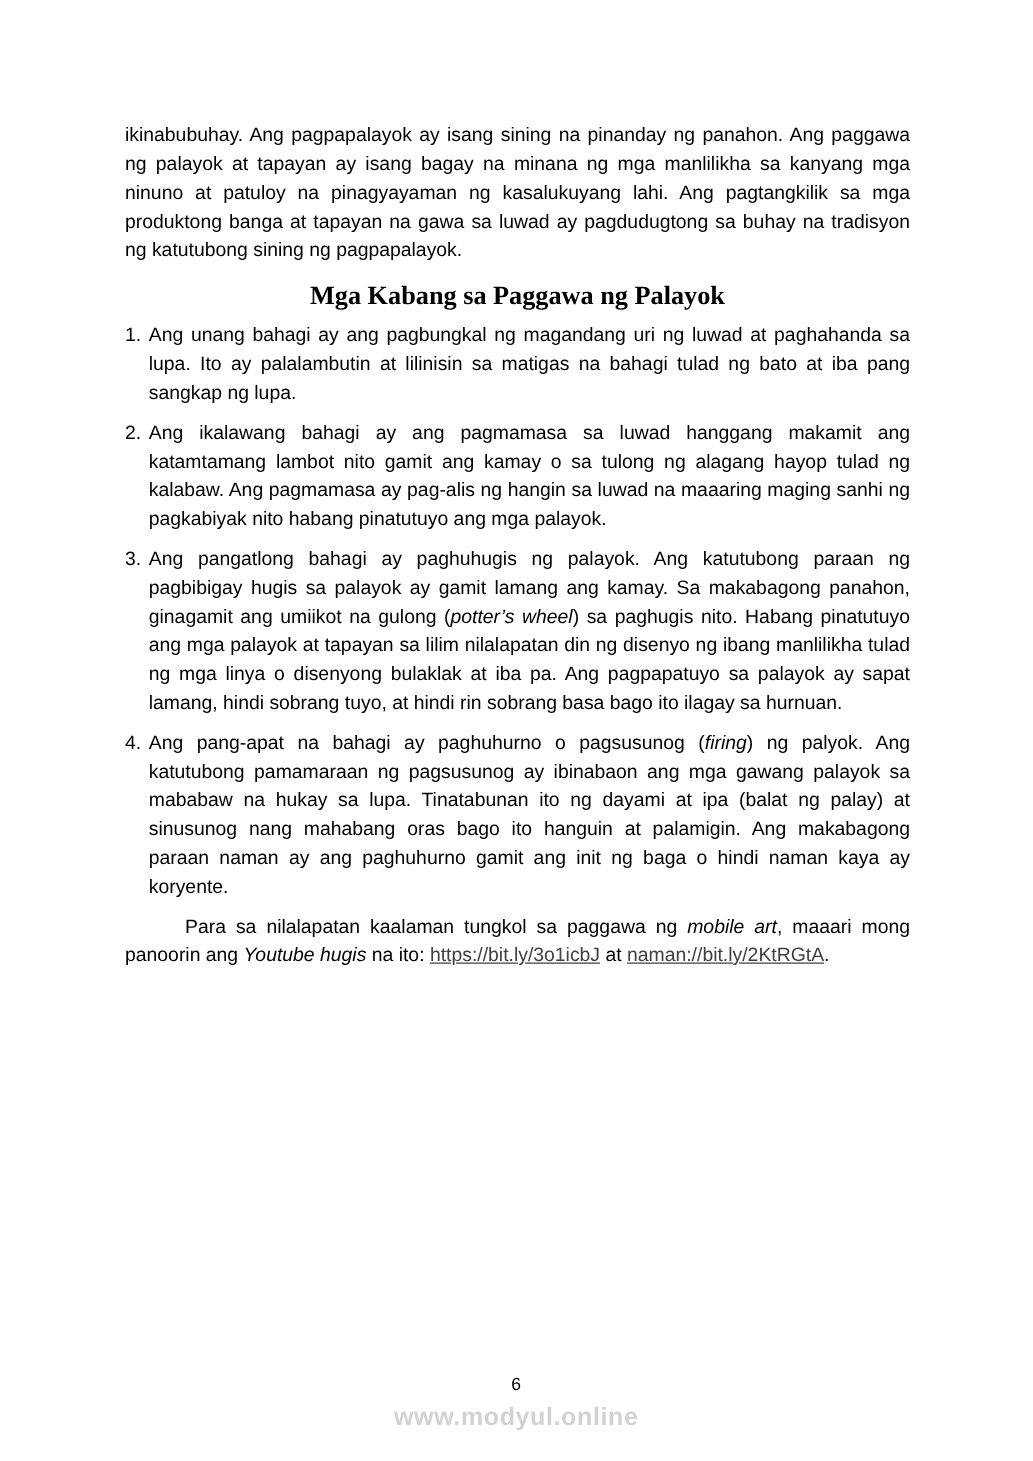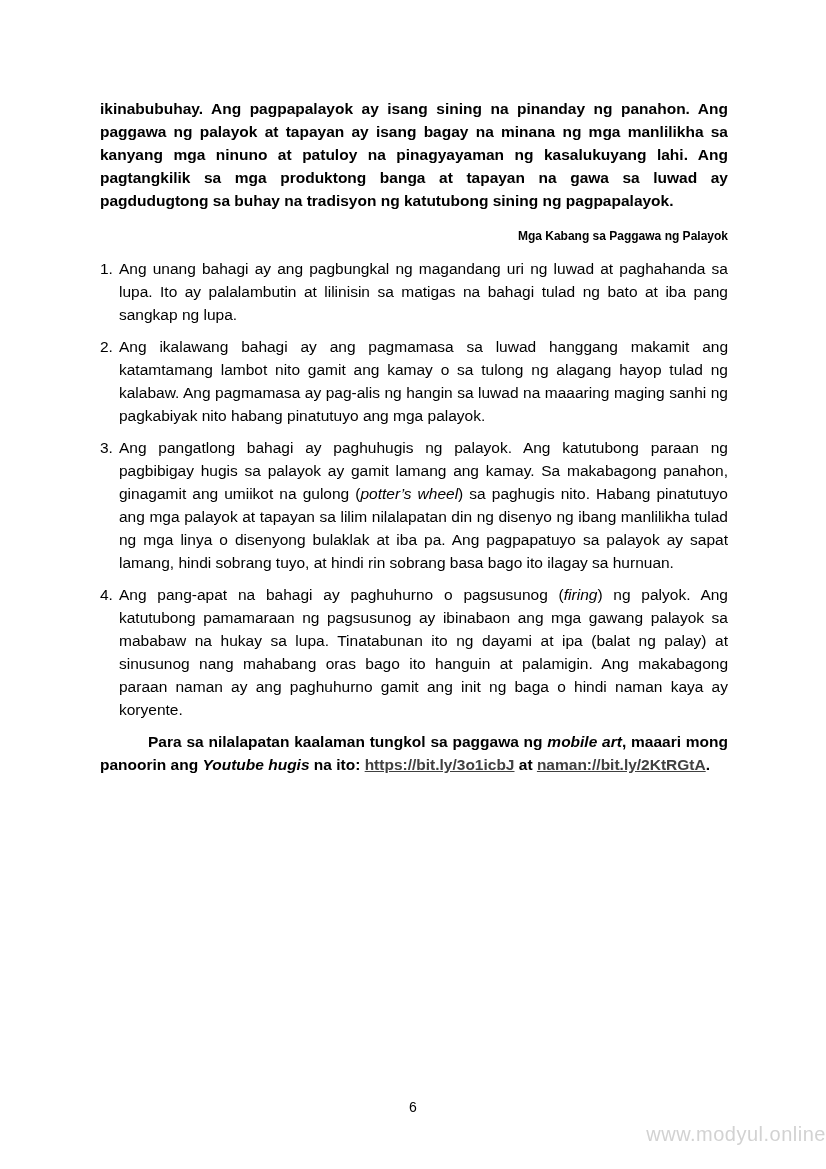--- a/index.html
+++ b/index.html
@@ -15,28 +15,29 @@
   }
   .content {
     position: absolute;
     left: 100px;
     top: 97px;
     width: 628px;
     font-size: 15.5px;
     line-height: 23px;
     text-align: justify;
   }
-  .para { margin: 0 0 9px 0; font-weight: bold; }
+  .para { margin: 0 0 9px 0; }
   .para-lead { margin-bottom: 13px; }
   .section-heading {
-    font-size: 12px;
+    font-size: 21px;
     font-weight: bold;
     line-height: 23px;
-    text-align: right;
+    text-align: center;
     margin: 0 0 9px 0;
+    font-family: Liberation Serif, serif;
   }
   .indent-first { text-indent: 48px; }
   .step {
     position: relative;
     padding-left: 19px;
     margin: 0 0 9px 0;
   }
   .step:last-of-type { margin-bottom: 9px; }
   .step-num { position: absolute; left: 0; top: 0; }
   .em { font-style: italic; }
@@ -53,25 +54,26 @@
     text-align: center;
     font-size: 14px;
     line-height: 18px;
     color: #000000;
   }
   .watermark {
     position: absolute;
     top: 1121px;
     left: 0;
     width: 100%;
-    text-align: right;
+    text-align: center;
     font-size: 20px;
     line-height: 26px;
     letter-spacing: 0.5px;
     color: #d2d2d2;
+    font-weight: bold;
   }
 </style>
 </head>
 <body>
 
 <div class="page">
   <div class="content">
 
     <p class="para para-lead">ikinabubuhay. Ang pagpapalayok ay isang sining na pinanday ng panahon. Ang paggawa ng palayok at tapayan ay isang bagay na minana ng mga manlilikha sa kanyang mga ninuno at patuloy na pinagyayaman ng kasalukuyang lahi. Ang pagtangkilik sa mga produktong banga at tapayan na gawa sa luwad ay pagdudugtong sa buhay na tradisyon ng katutubong sining ng pagpapalayok.</p>
 

